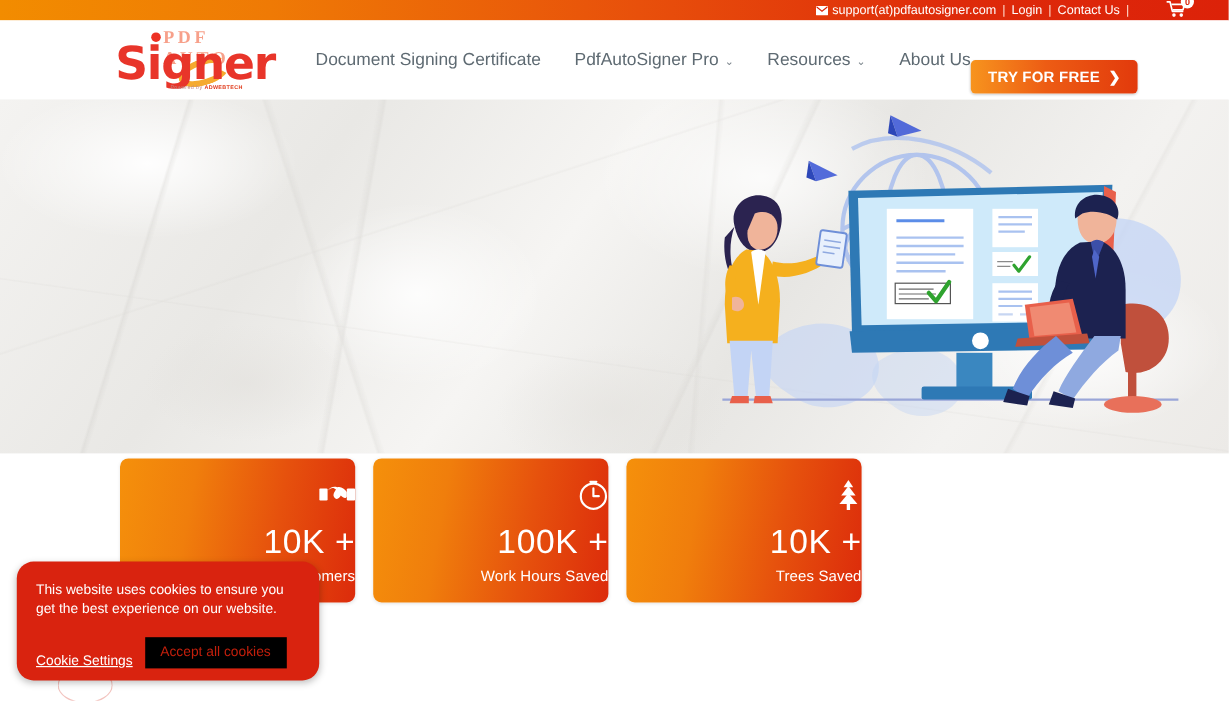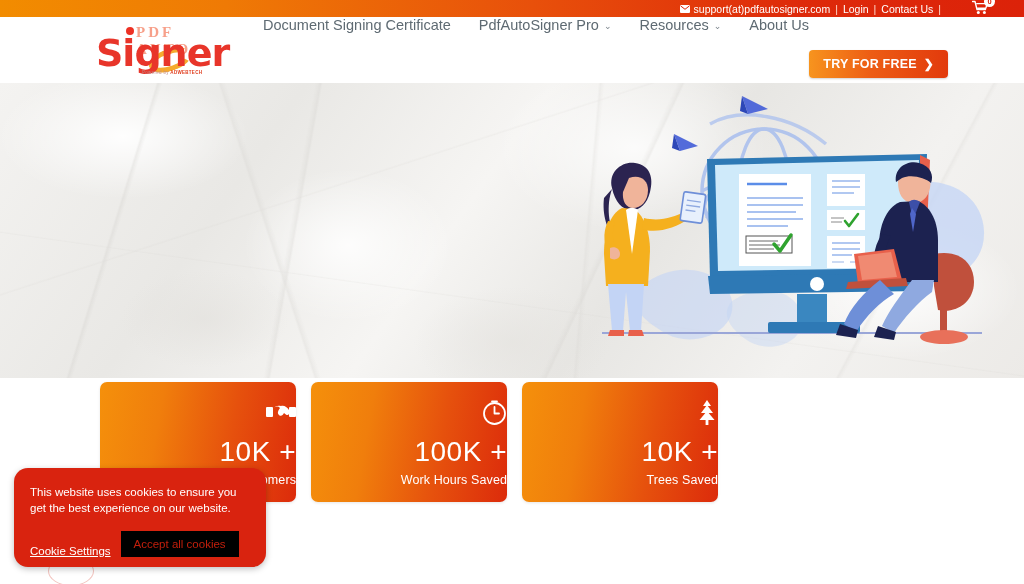--- a/index.html
+++ b/index.html
@@ -48,21 +48,21 @@
     position:absolute; left:52px; top:28px; width:44px; height:22px;
     border:5px solid #F5A623; border-radius:50%; border-right-color:transparent;
     transform:rotate(-18deg); opacity:.95;
   }
   .logo-powered{
     position:absolute; left:46px; top:49px; font-size:4.5px; letter-spacing:.3px;
     color:#c08a85; white-space:nowrap;
   }
   .logo-powered b{ color:#E03A1A; }
 
-  .nav{ position:absolute; left:263px; top:0; height:66px; display:flex; align-items:flex-start; gap:28px; }
+  .nav{ position:absolute; left:263px; top:0; height:66px; display:flex; align-items:center; gap:28px; }
   .nav-item{
     font-size:14.5px; color:#5e6a72; white-space:nowrap; cursor:pointer;
     display:flex; align-items:center; gap:5px;
   }
   .caret{ font-size:9px; color:#7b858c; position:relative; top:1px; }
 
   .try-btn{
     position:absolute; right:76px; top:33px; height:28px; padding:0 14px;
     background:linear-gradient(90deg,#F7941E 0%,#ED5C14 45%,#E23A0C 100%);
     color:#fff; border:none; border-radius:4px; font-size:12.5px; font-weight:bold;

